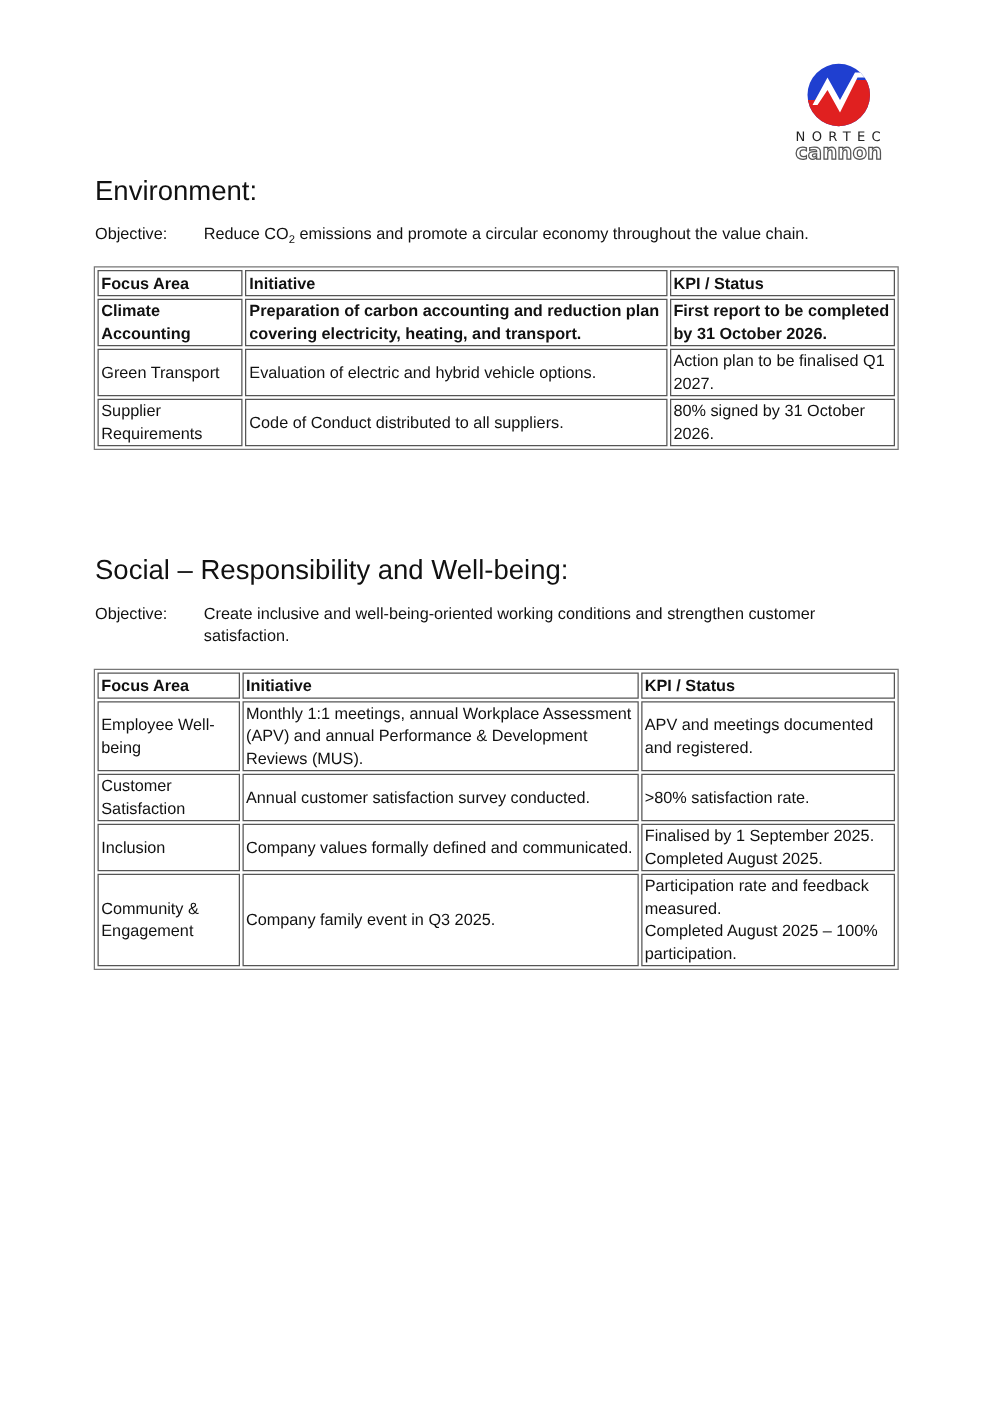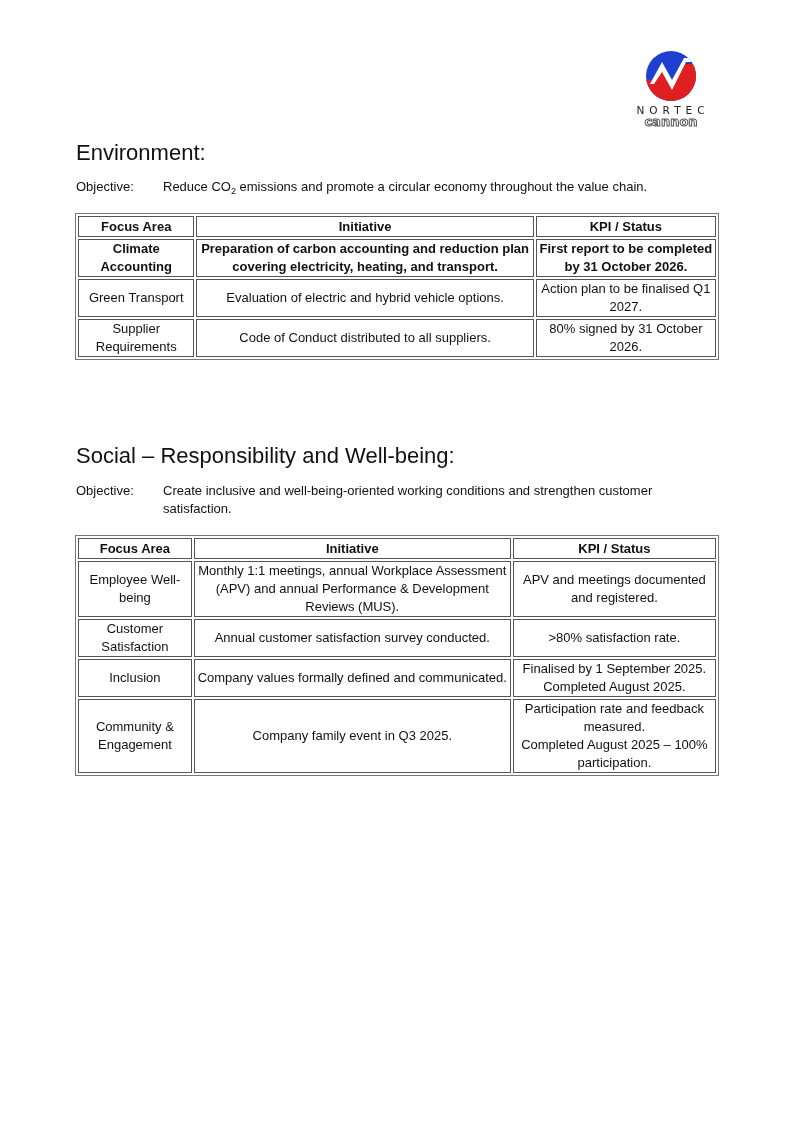--- a/index.html
+++ b/index.html
@@ -2,31 +2,31 @@
 <html><head>
 <meta charset="utf-8">
 <style>
   html, body { margin:0; padding:0; background:#ffffff; }
   body { width:794px; height:1123px; position:relative; overflow:hidden;
          font-family:"Liberation Sans", sans-serif; color:#111; }
   .logo { position:absolute; left:625px; top:50px; width:92px; height:84px; }
   .logo svg { display:block; margin:0 auto; }
   .logo .nortec { font-family:"DejaVu Sans", sans-serif; font-size:10.5px; letter-spacing:5px;
                   text-align:center; margin-top:2px; color:#222; padding-left:4px; }
-  .logo .cannon { font-family:"DejaVu Sans", sans-serif; font-size:13px; font-weight:bold;
+  .logo .cannon { font-family:"DejaVu Sans", sans-serif; font-size:17px; font-weight:bold;
                   text-align:center; color:#fff; margin-top:-1px; letter-spacing:0px;
                   -webkit-text-stroke:1px #555; line-height:14px; }
   h2 { position:absolute; left:76px; margin:0; font-size:22px; font-weight:normal; }
   .objective { position:absolute; left:76px; font-size:13px; line-height:18px; display:flex; }
   .objective .lbl { width:87px; flex:none; }
   .objective .txt { width:560px; }
   table.kpi { position:absolute; left:75px; border:1px solid #777; border-collapse:separate;
               border-spacing:2px; font-size:13px; line-height:18px; }
   table.kpi td, table.kpi th { border:1px solid #555; padding:0 2px; vertical-align:middle;
-              text-align:center; }
+              text-align:left; }
   table.kpi th { font-weight:bold; height:19px; }
   sub { font-size:9px; vertical-align:-3px; line-height:0; }
 </style>
 </head>
 <body>
 
 <div class="logo">
   <svg width="66" height="52" viewBox="0 0 66 52">
     <defs>
         <clipPath id="c">

